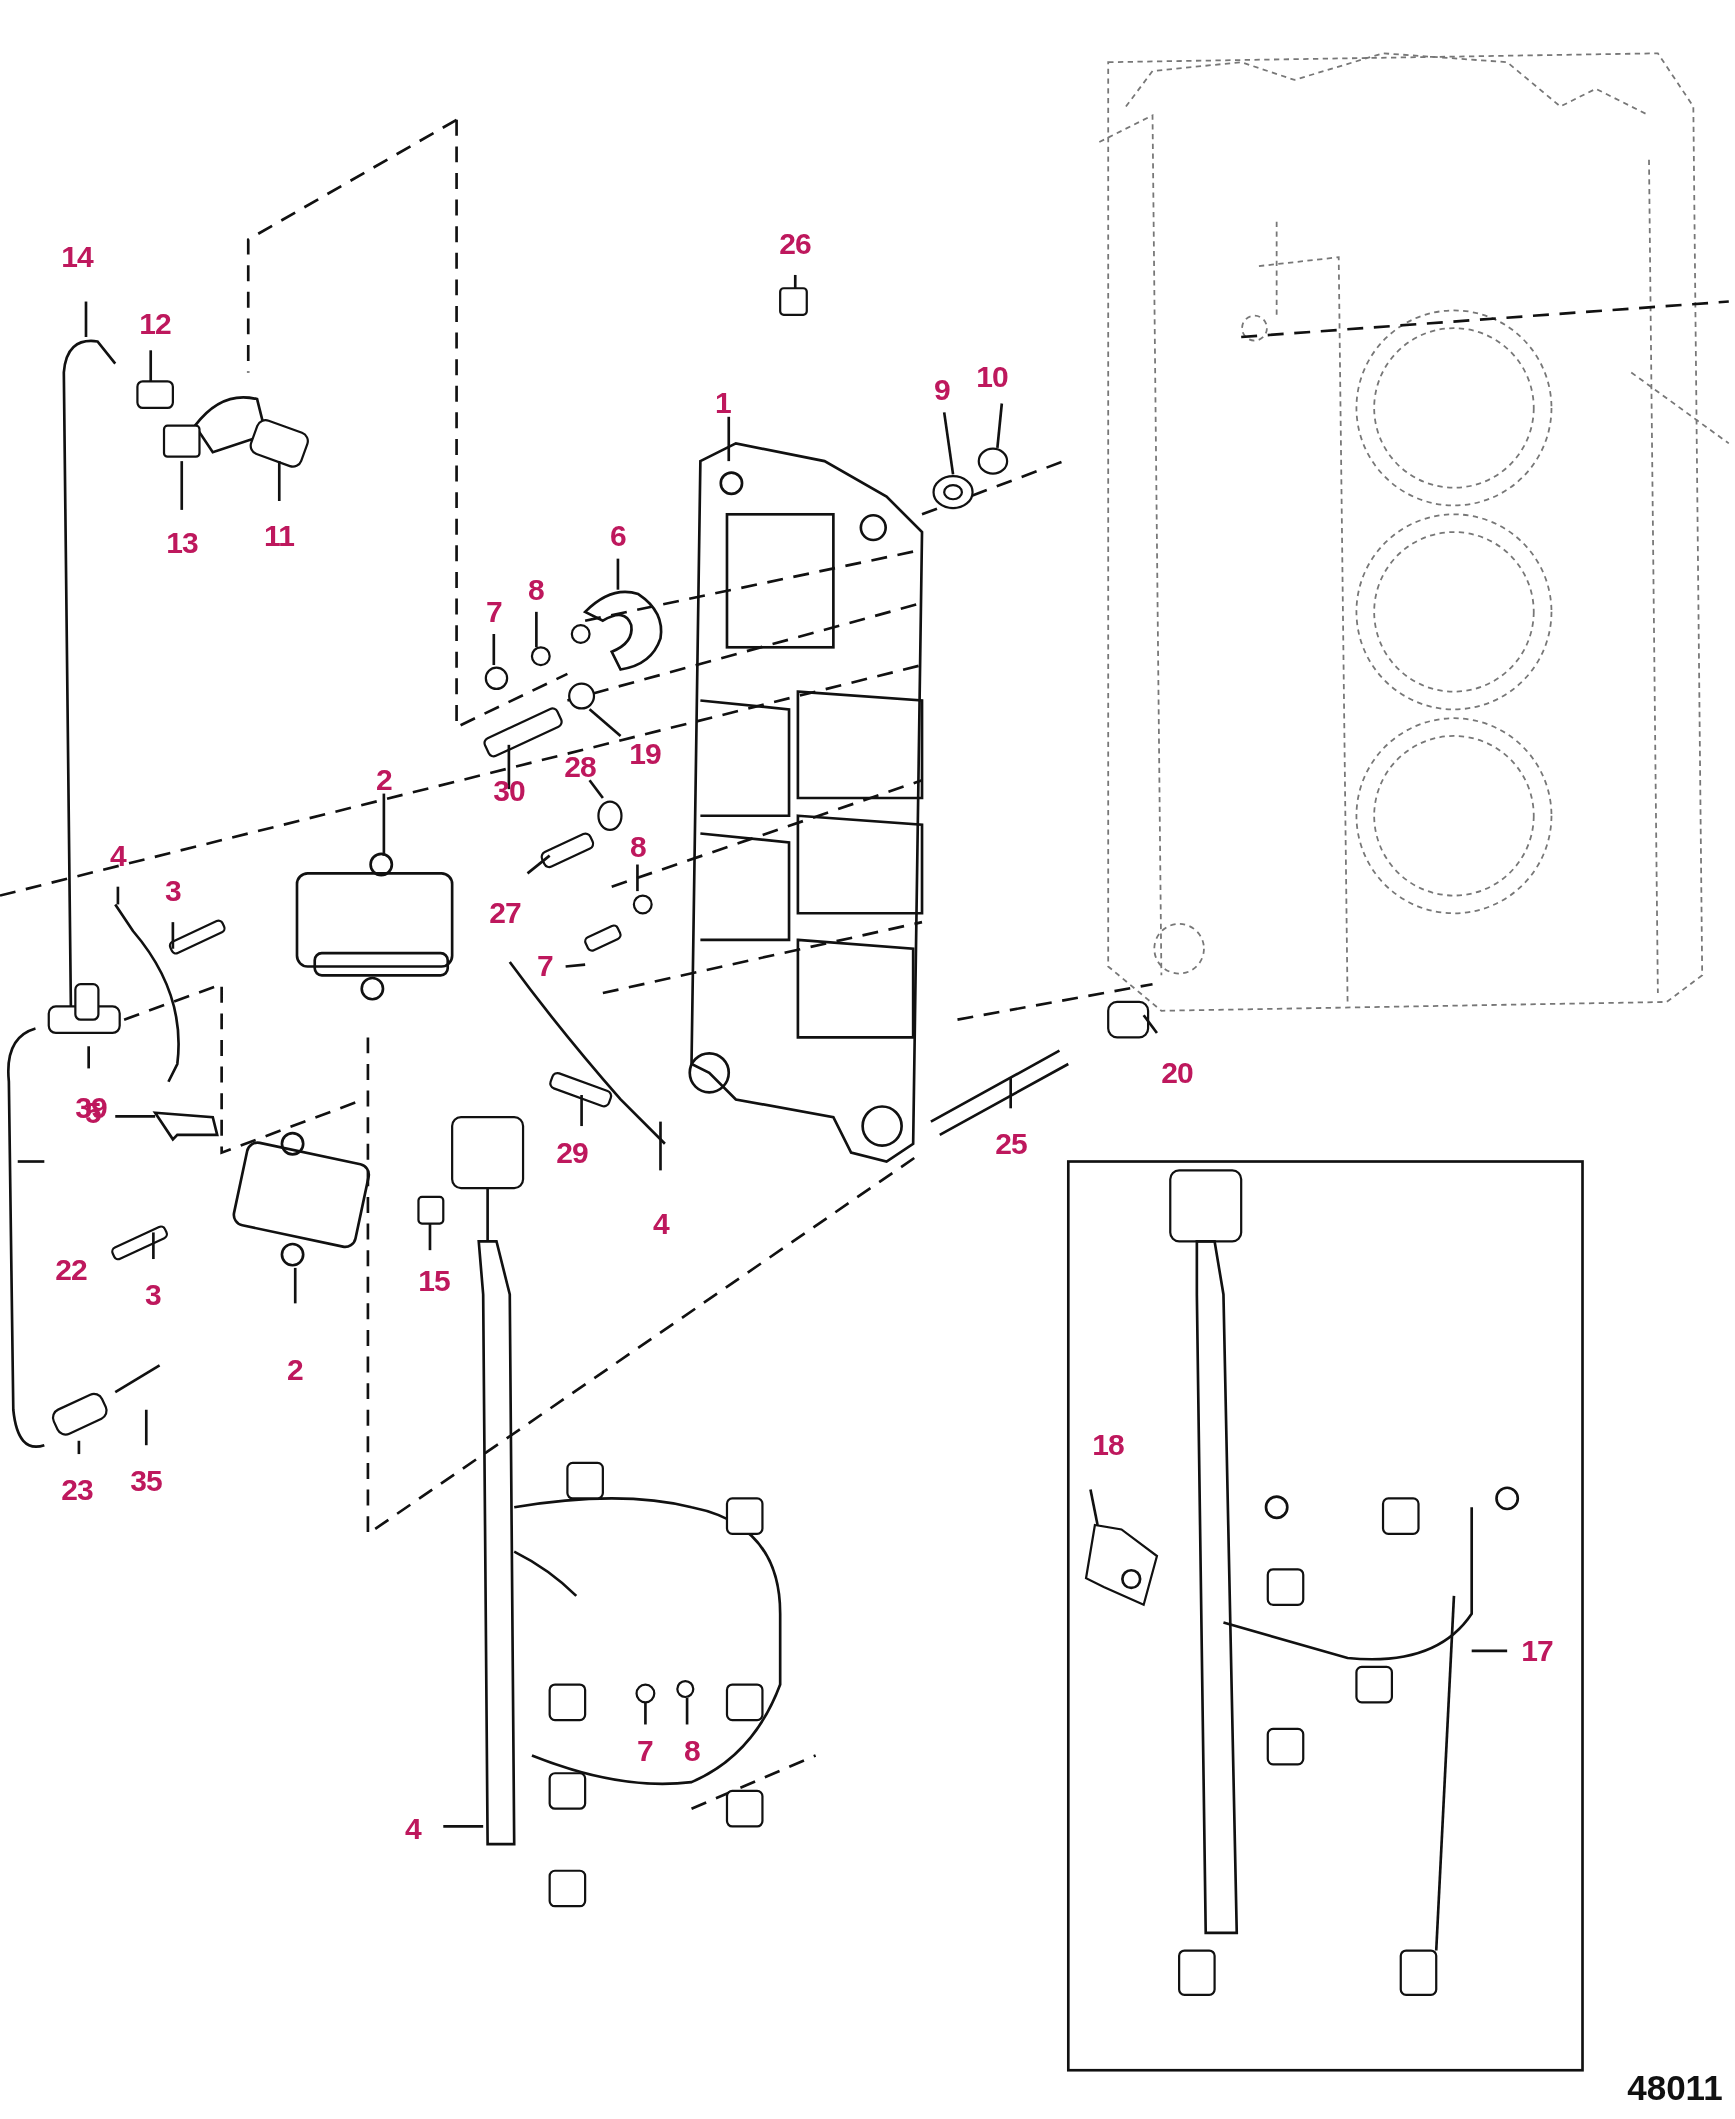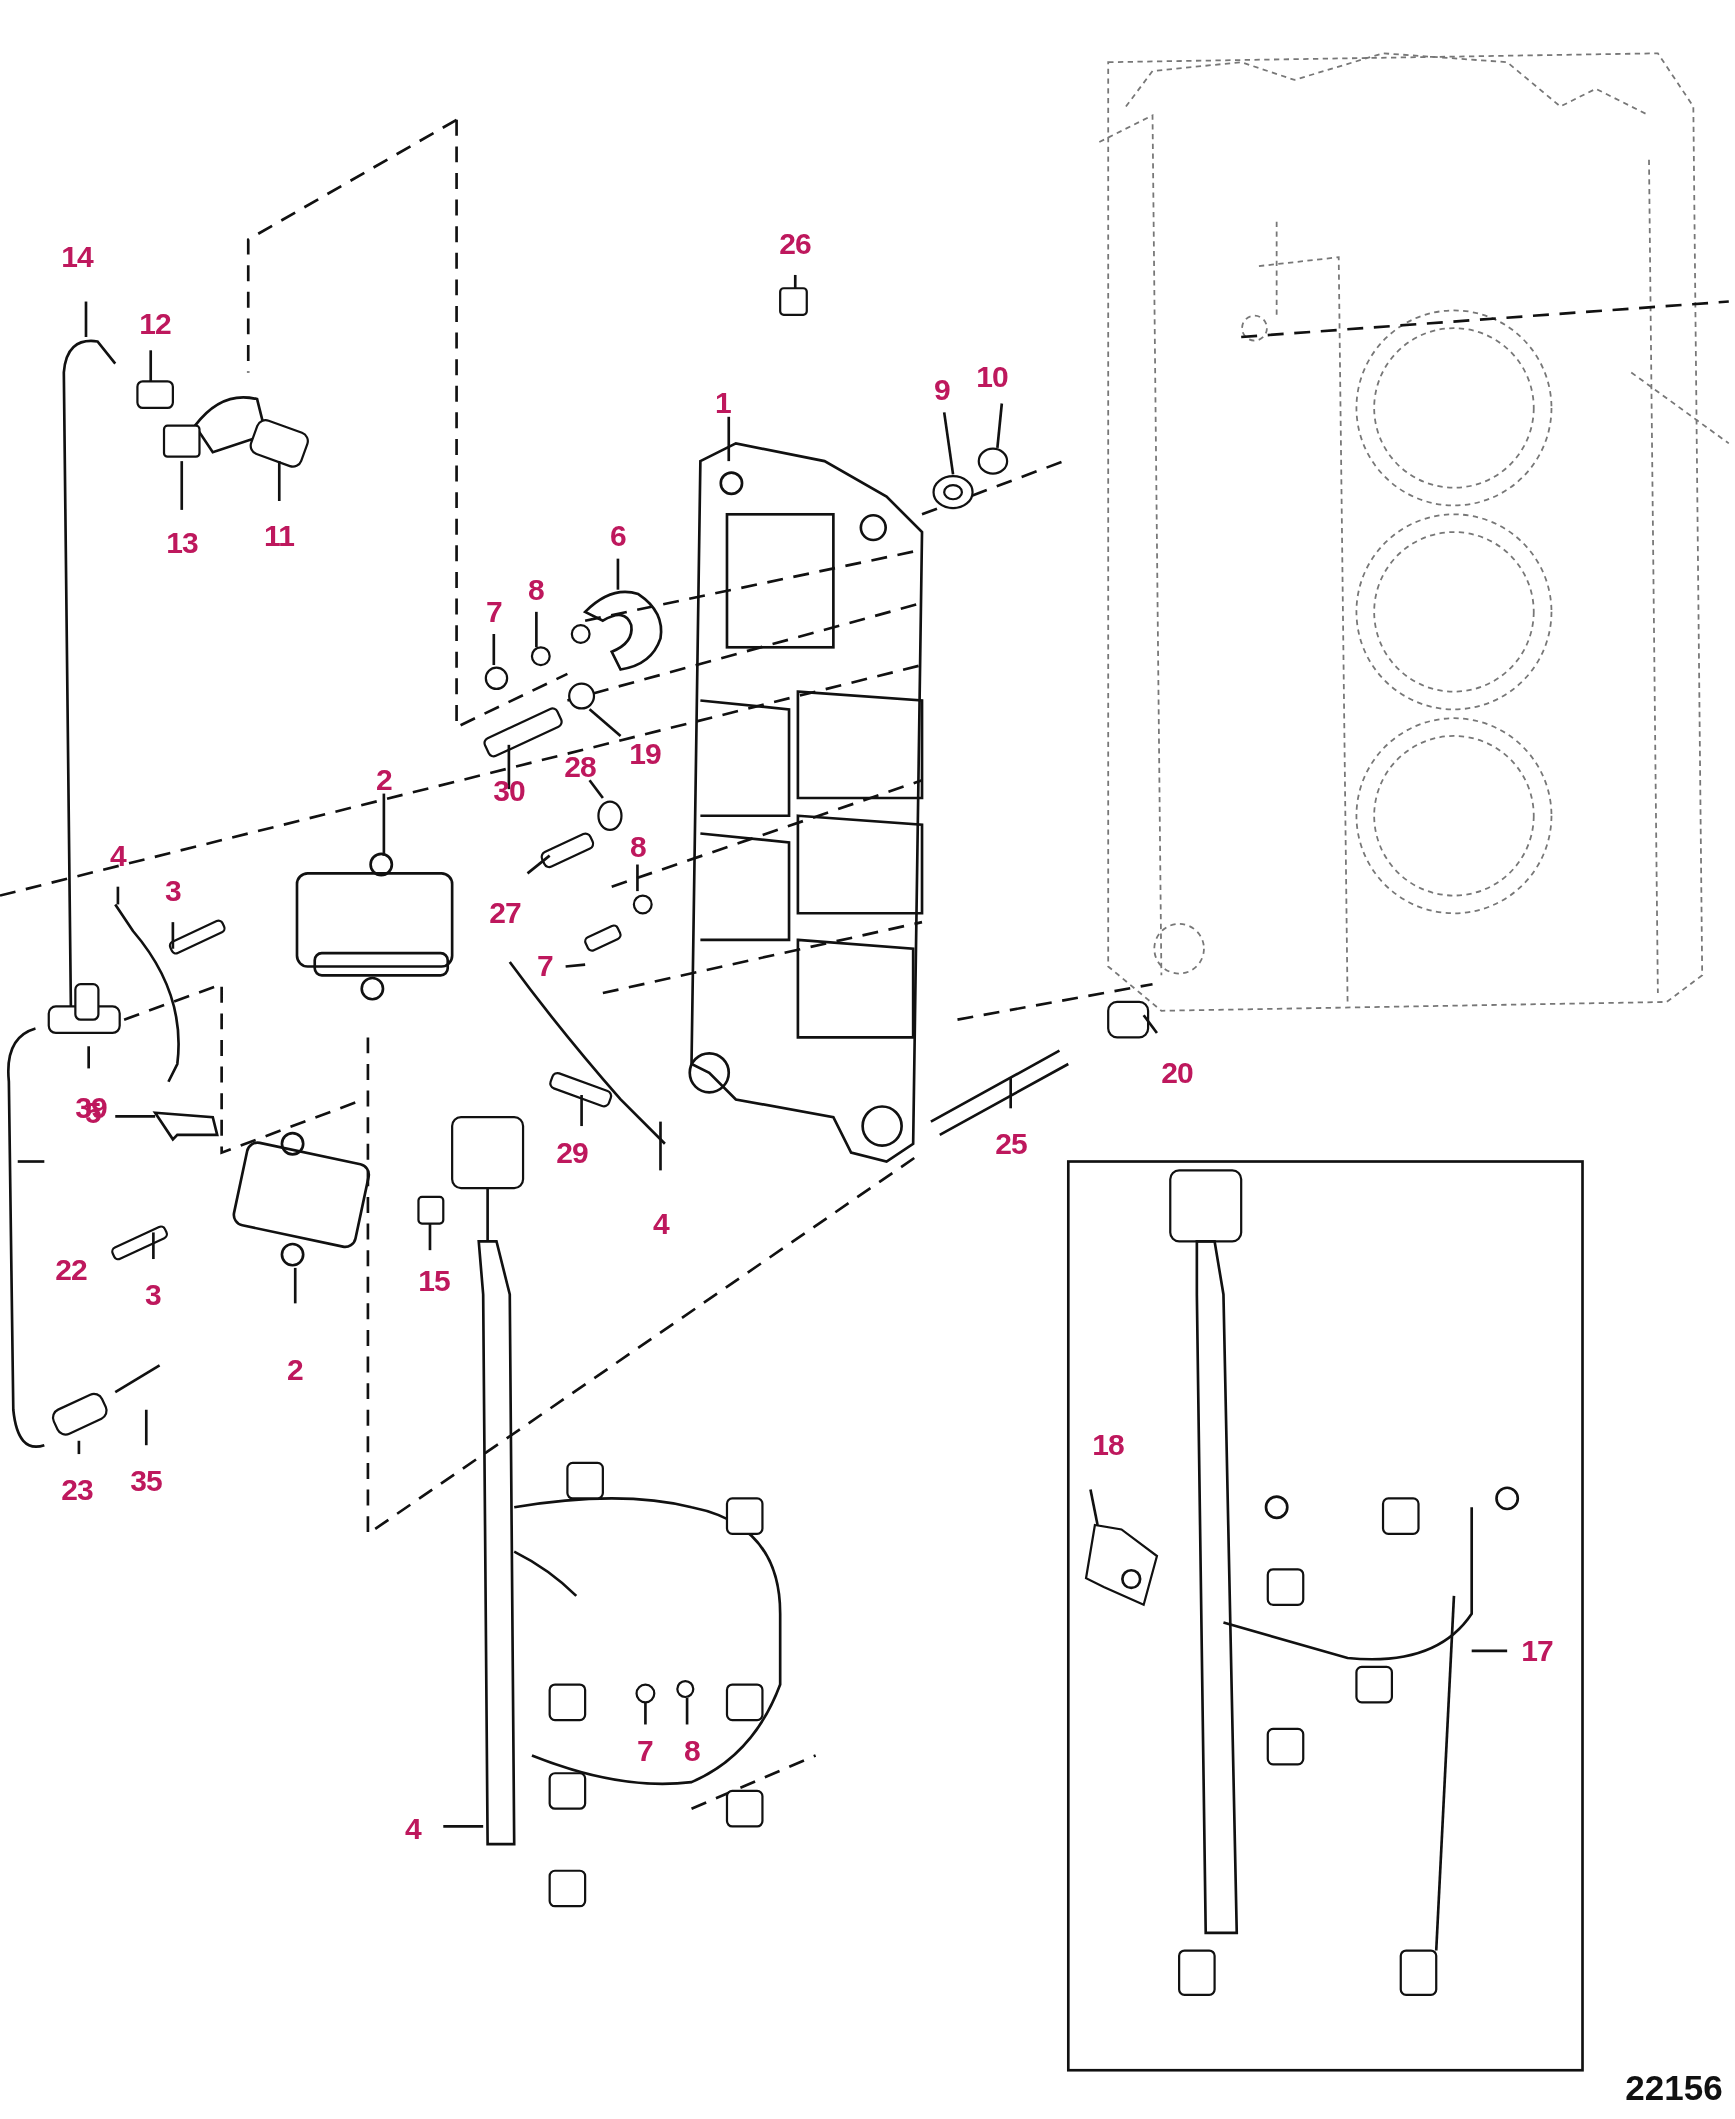--- a/index.html
+++ b/index.html
@@ -244,14 +244,14 @@
 <div class="lbl" style="left:71px;top:1270px">22</div>
 <div class="lbl" style="left:77px;top:1490px">23</div>
 <div class="lbl" style="left:146px;top:1481px">35</div>
 <div class="lbl" style="left:1011px;top:1144px">25</div>
 <div class="lbl" style="left:795px;top:244px">26</div>
 <div class="lbl" style="left:505px;top:913px">27</div>
 <div class="lbl" style="left:580px;top:767px">28</div>
 <div class="lbl" style="left:572px;top:1153px">29</div>
 <div class="lbl" style="left:509px;top:791px">30</div>
 
-<div class="figid">22156</div>
+<div class="figid">48011</div>
 
 
 </body></html>

